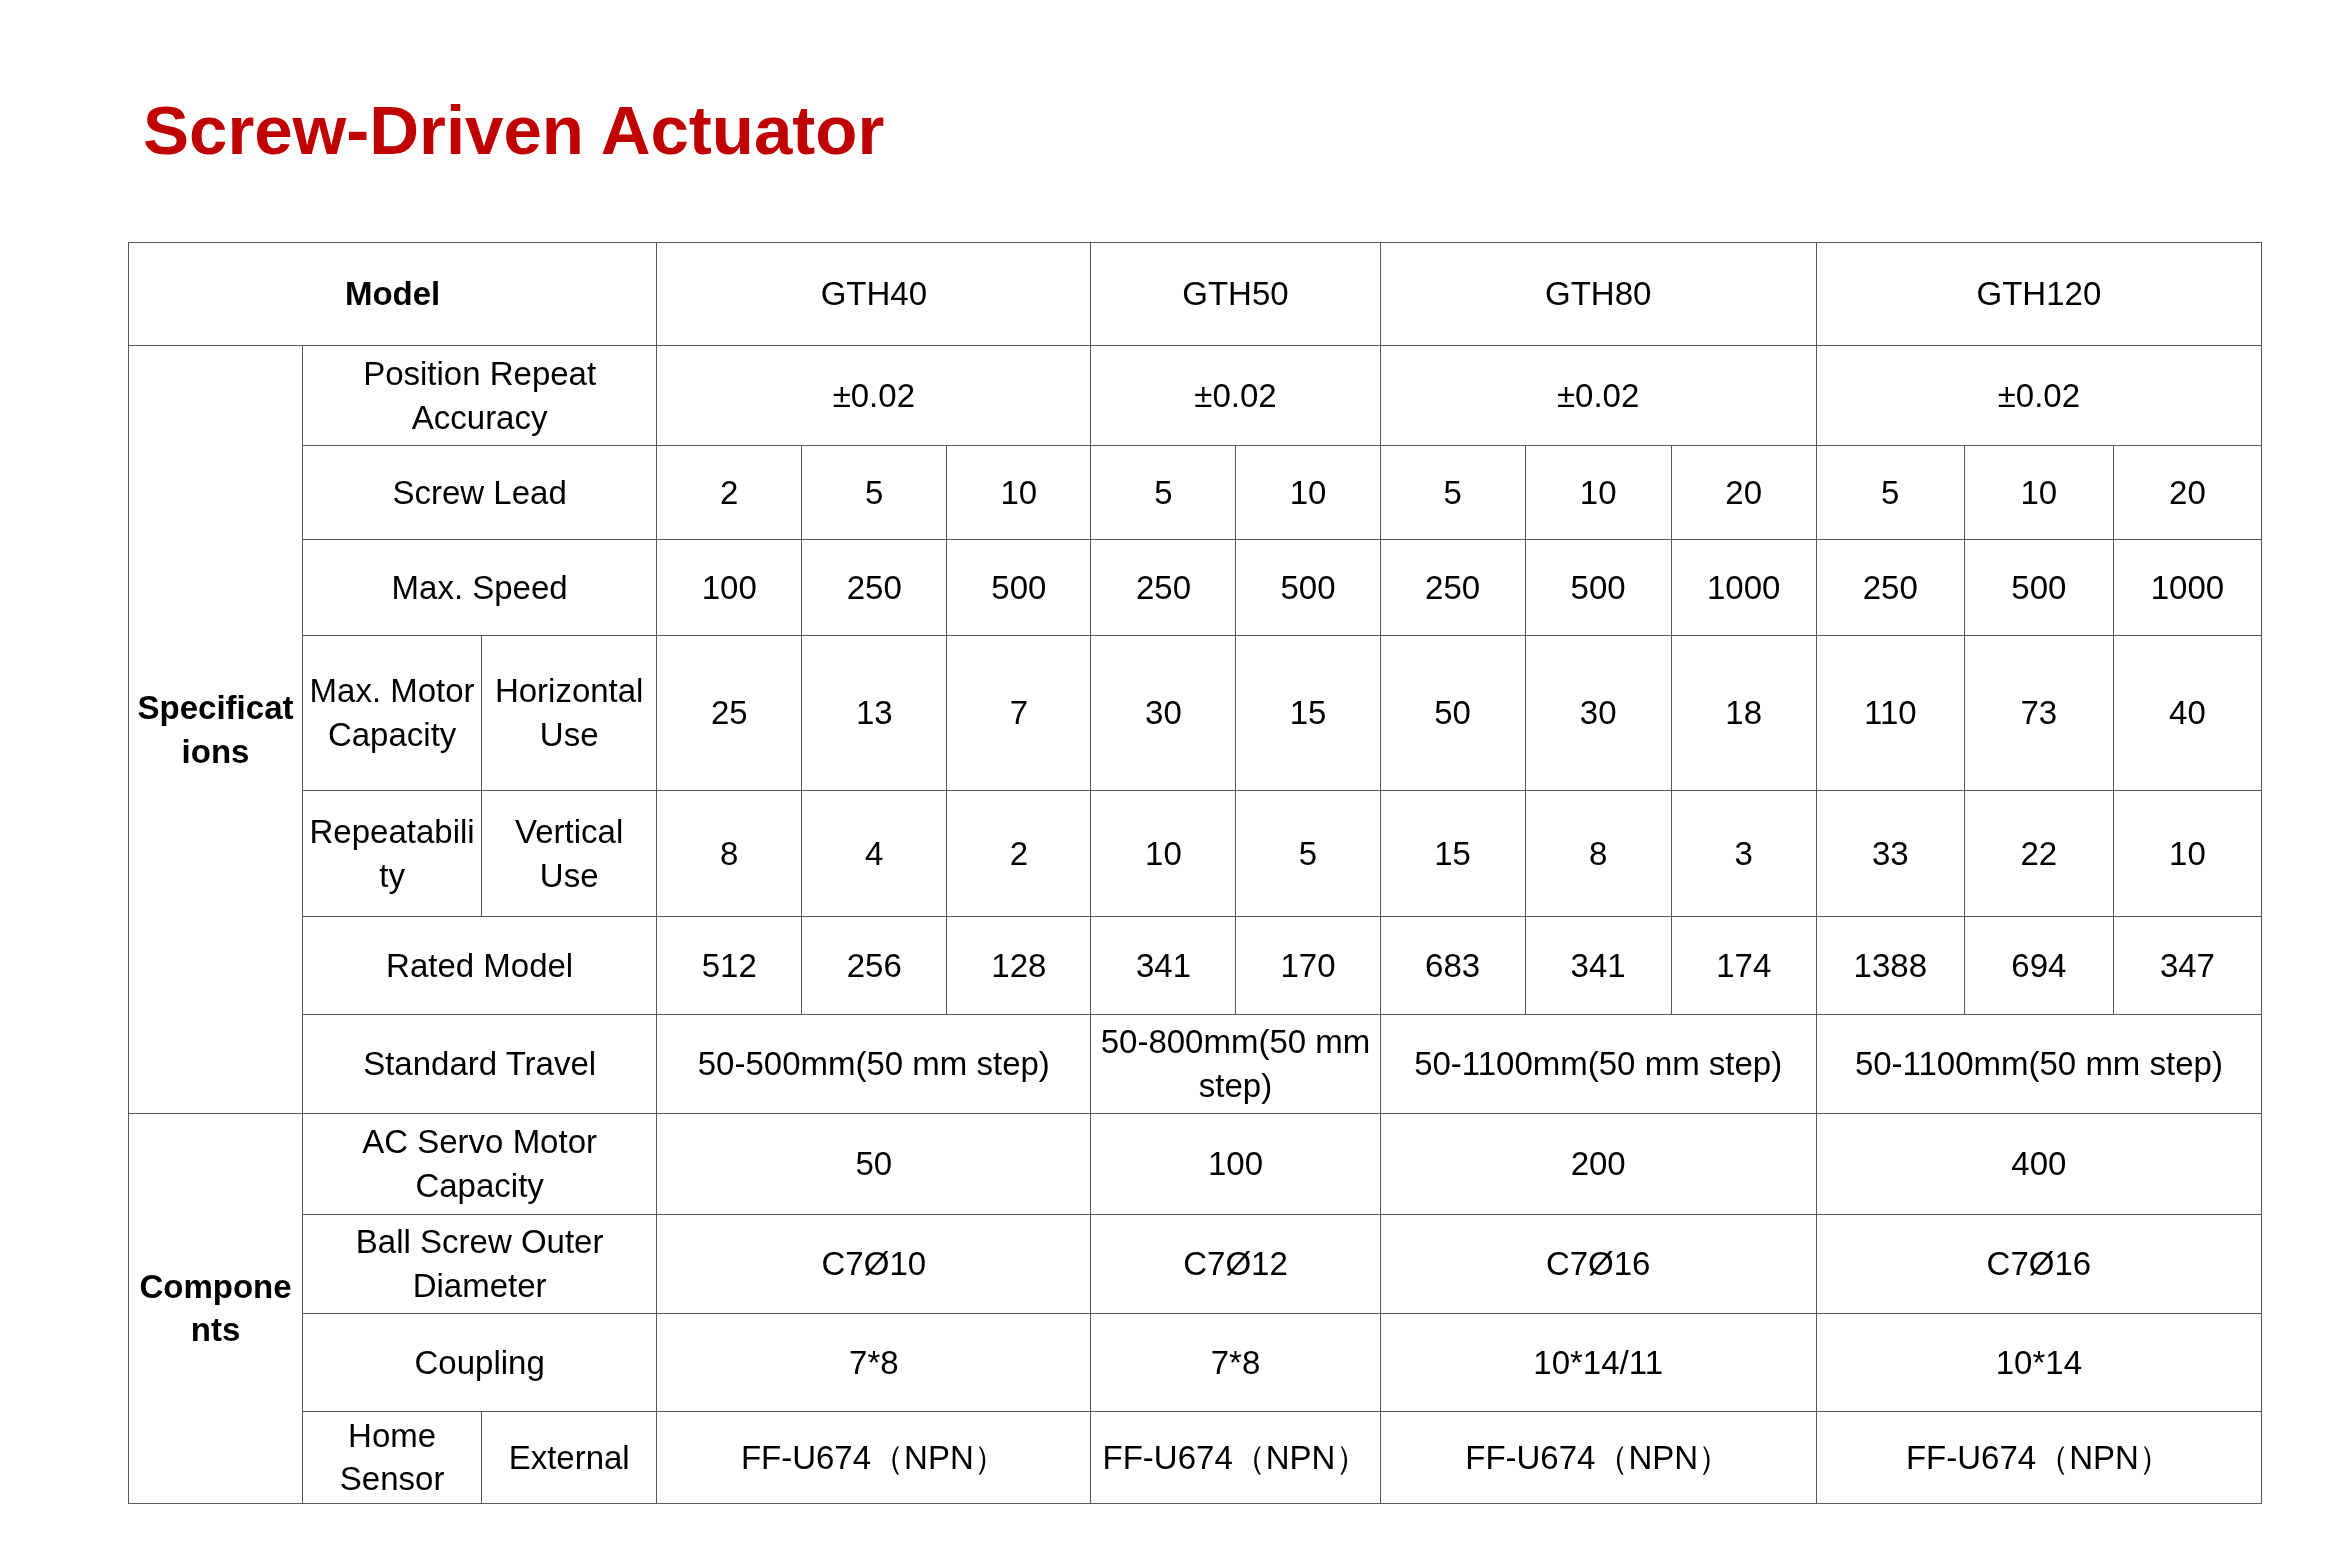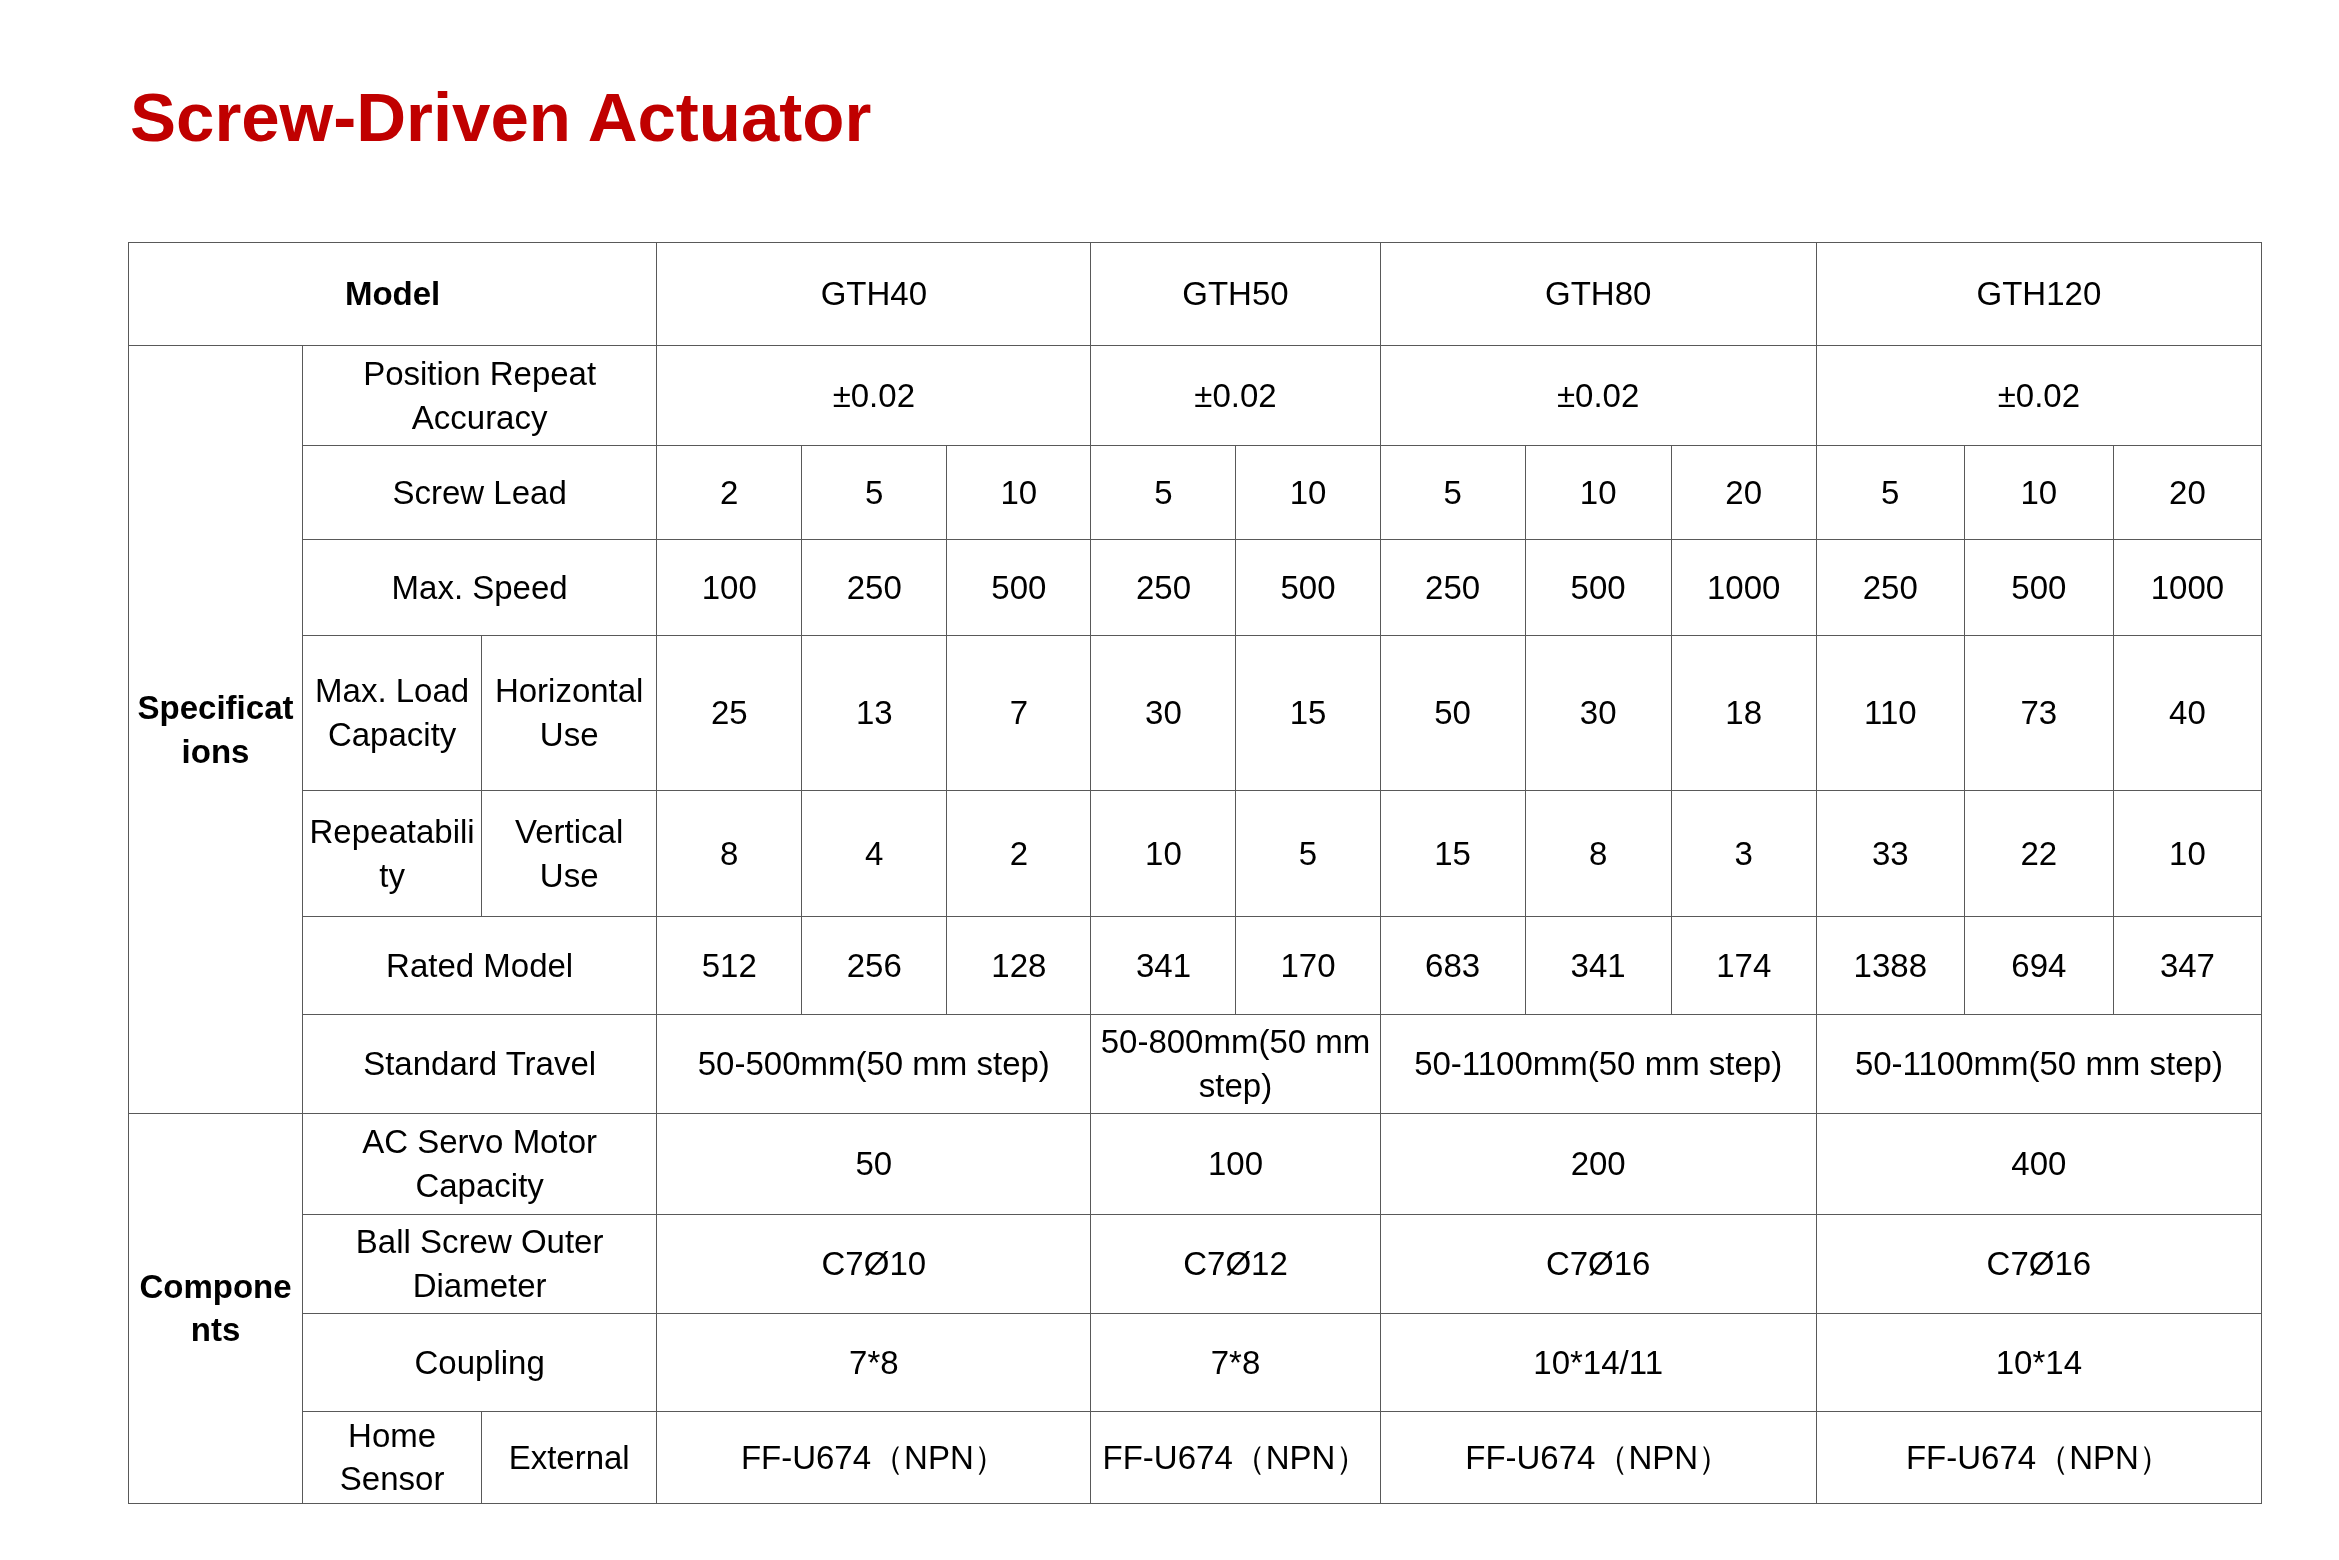--- a/index.html
+++ b/index.html
@@ -12,21 +12,21 @@
     position: relative;
     width: 2339px;
     height: 1561px;
     background: #ffffff;
     overflow: hidden;
   }
   .title {
     position: absolute;
     left: 130px;
     top: 80px;
-    margin: 0;
+    margin: 13px;
     font-size: 69px;
     font-weight: 700;
     color: #c00000;
     line-height: 1.1;
     letter-spacing: 0px;
     text-align: center;
   }
   table.spec {
     position: absolute;
     left: 128px;
@@ -118,21 +118,21 @@
         <td>500</td>
         <td>250</td>
         <td>500</td>
         <td>1000</td>
         <td>250</td>
         <td>500</td>
         <td>1000</td>
       </tr>
 
       <tr style="height:155px">
-        <td>Max. Load Capacity</td>
+        <td>Max. Motor Capacity</td>
         <td>Horizontal Use</td>
         <td>25</td>
         <td>13</td>
         <td>7</td>
         <td>30</td>
         <td>15</td>
         <td>50</td>
         <td>30</td>
         <td>18</td>
         <td>110</td>

